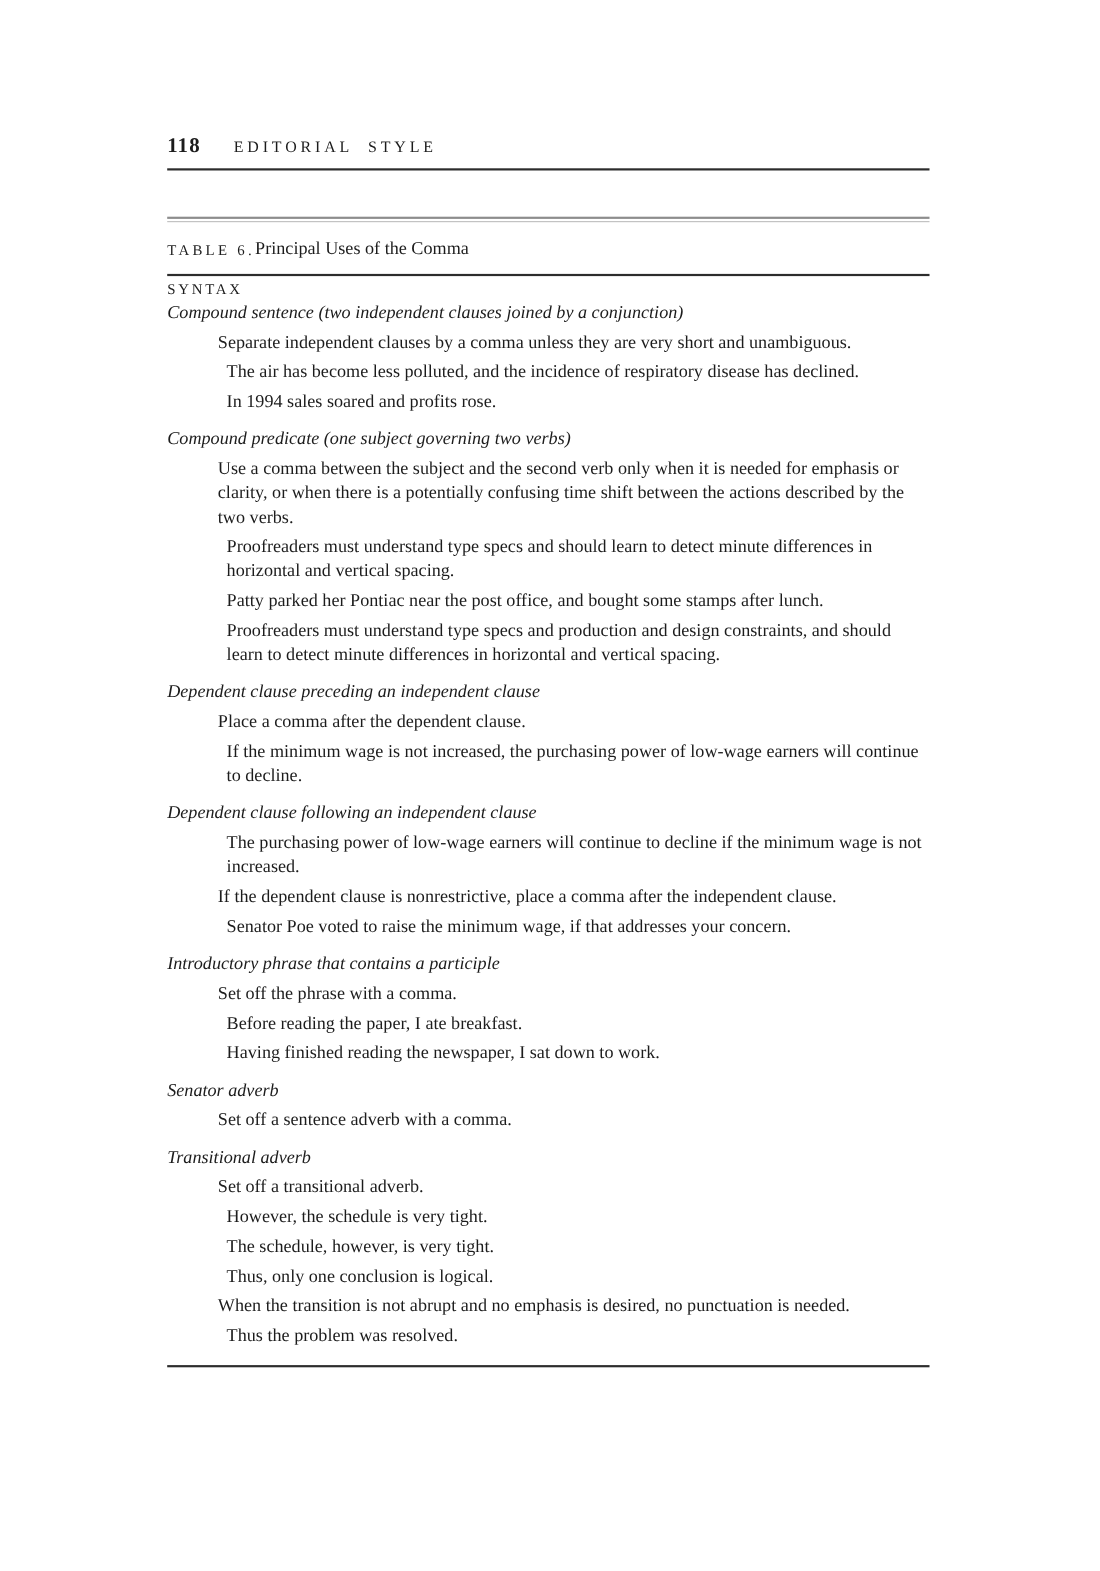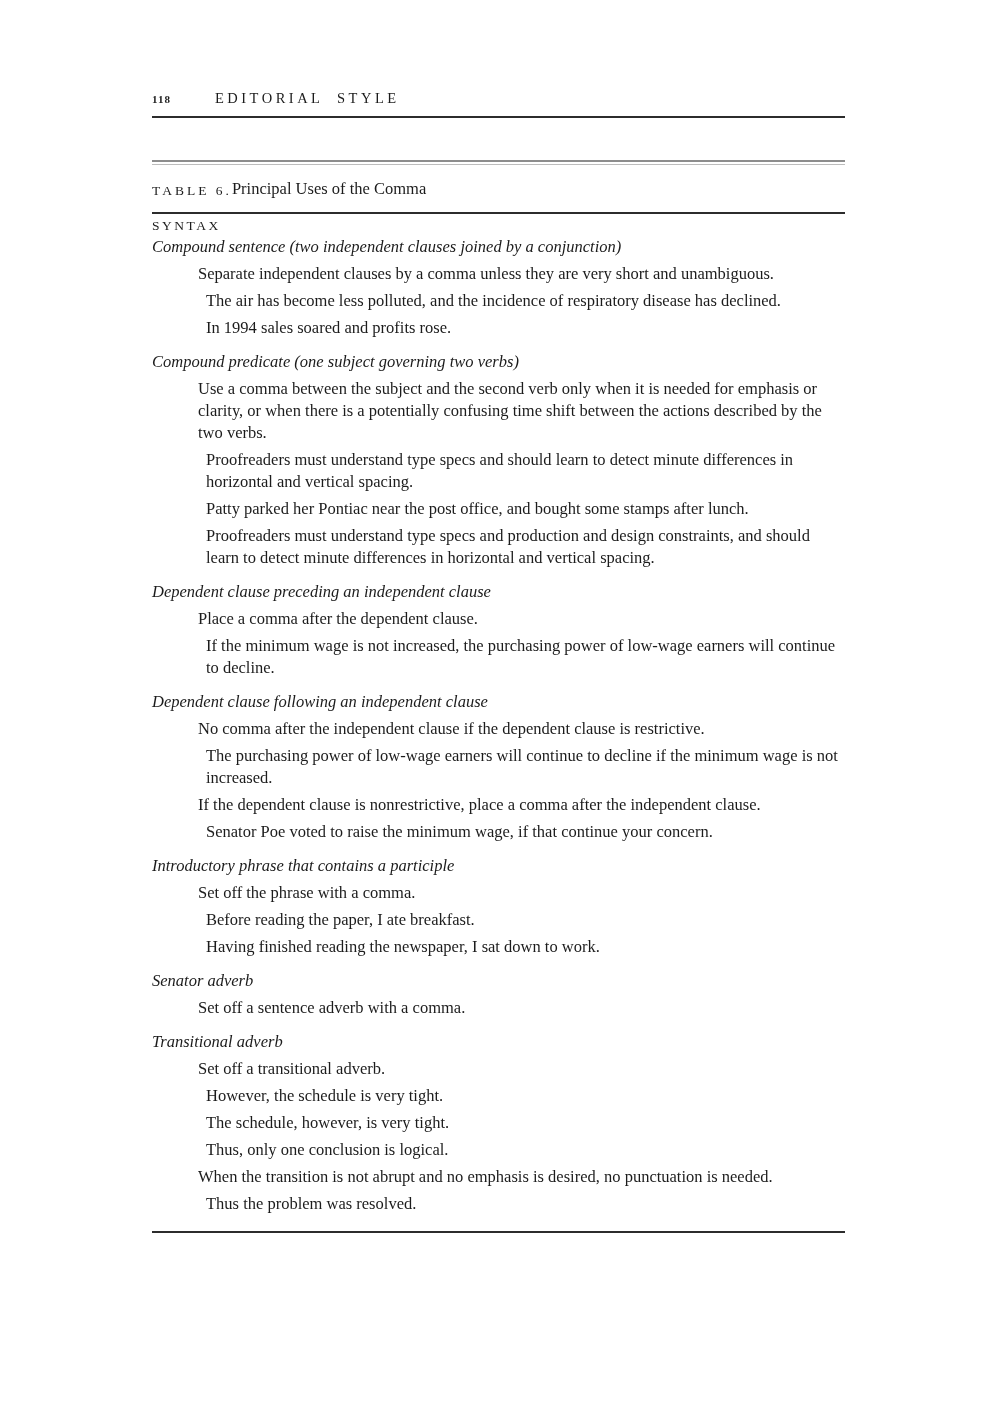--- a/index.html
+++ b/index.html
@@ -25,25 +25,26 @@
   
   .running-head {
     margin-top: 90px;
     display: flex;
     align-items: baseline;
     padding-bottom: 9px;
     border-bottom: 2px solid #2c2c2c;
   }
   .page-number {
     font-weight: bold;
-    font-size: 11px;
+    font-size: 19px;
     letter-spacing: 1px;
+    margin-top: 32px;
   }
   .running-title {
-    margin-left: 44px;
+    margin-left: 30px;
     font-size: 14.5px;
     letter-spacing: 3.5px;
     word-spacing: 7px;
   }
 
   
   .double-rule {
     margin-top: 42px;
   }
   .double-rule .line-a {
@@ -144,24 +145,23 @@
         <div class="item example">Patty parked her Pontiac near the post office, and bought some stamps after lunch.</div>
         <div class="item example">Proofreaders must understand type specs and production and design constraints, and should learn to detect minute differences in horizontal and vertical spacing.</div>
       </div>
       <div class="section">
         <div class="section-heading">Dependent clause preceding an independent clause</div>
         <div class="item rule">Place a comma after the dependent clause.</div>
         <div class="item example">If the minimum wage is not increased, the purchasing power of low-wage earners will continue to decline.</div>
       </div>
       <div class="section">
         <div class="section-heading">Dependent clause following an independent clause</div>
-        <div class="item rule">No comma after the independent clause if the dependent clause is restrictive.</div>
         <div class="item example">The purchasing power of low-wage earners will continue to decline if the minimum wage is not increased.</div>
         <div class="item rule">If the dependent clause is nonrestrictive, place a comma after the independent clause.</div>
-        <div class="item example">Senator Poe voted to raise the minimum wage, if that continue your concern.</div>
+        <div class="item example">Senator Poe voted to raise the minimum wage, if that addresses your concern.</div>
       </div>
       <div class="section">
         <div class="section-heading">Introductory phrase that contains a participle</div>
         <div class="item rule">Set off the phrase with a comma.</div>
         <div class="item example">Before reading the paper, I ate breakfast.</div>
         <div class="item example">Having finished reading the newspaper, I sat down to work.</div>
       </div>
       <div class="section">
         <div class="section-heading">Senator adverb</div>
         <div class="item rule">Set off a sentence adverb with a comma.</div>

